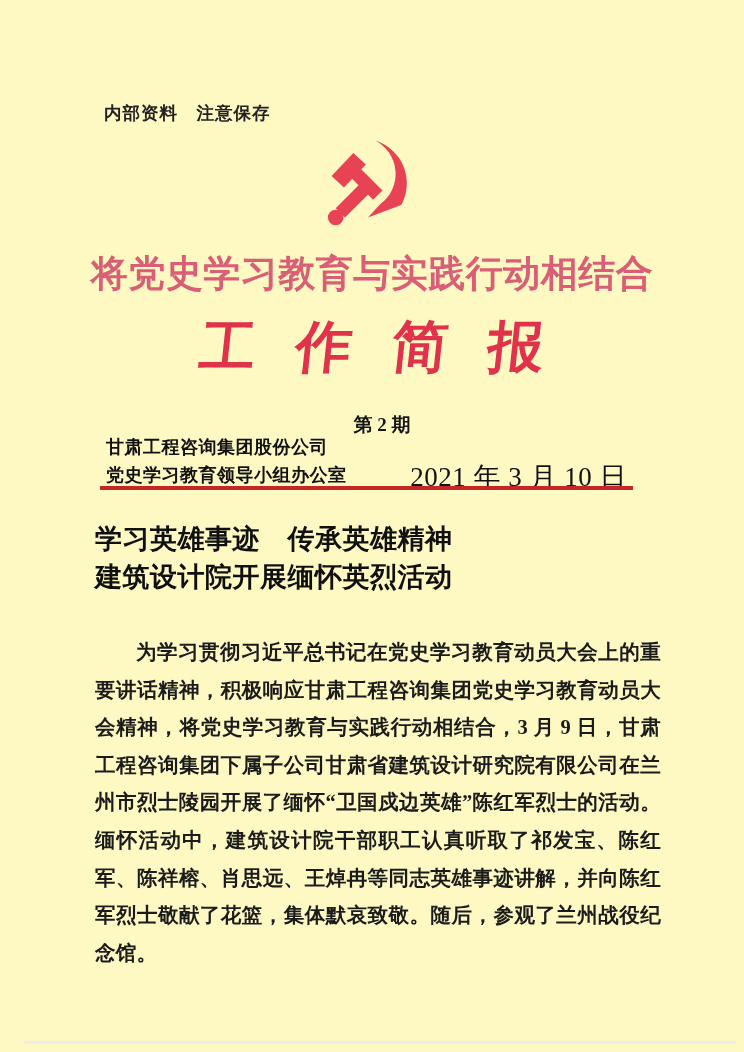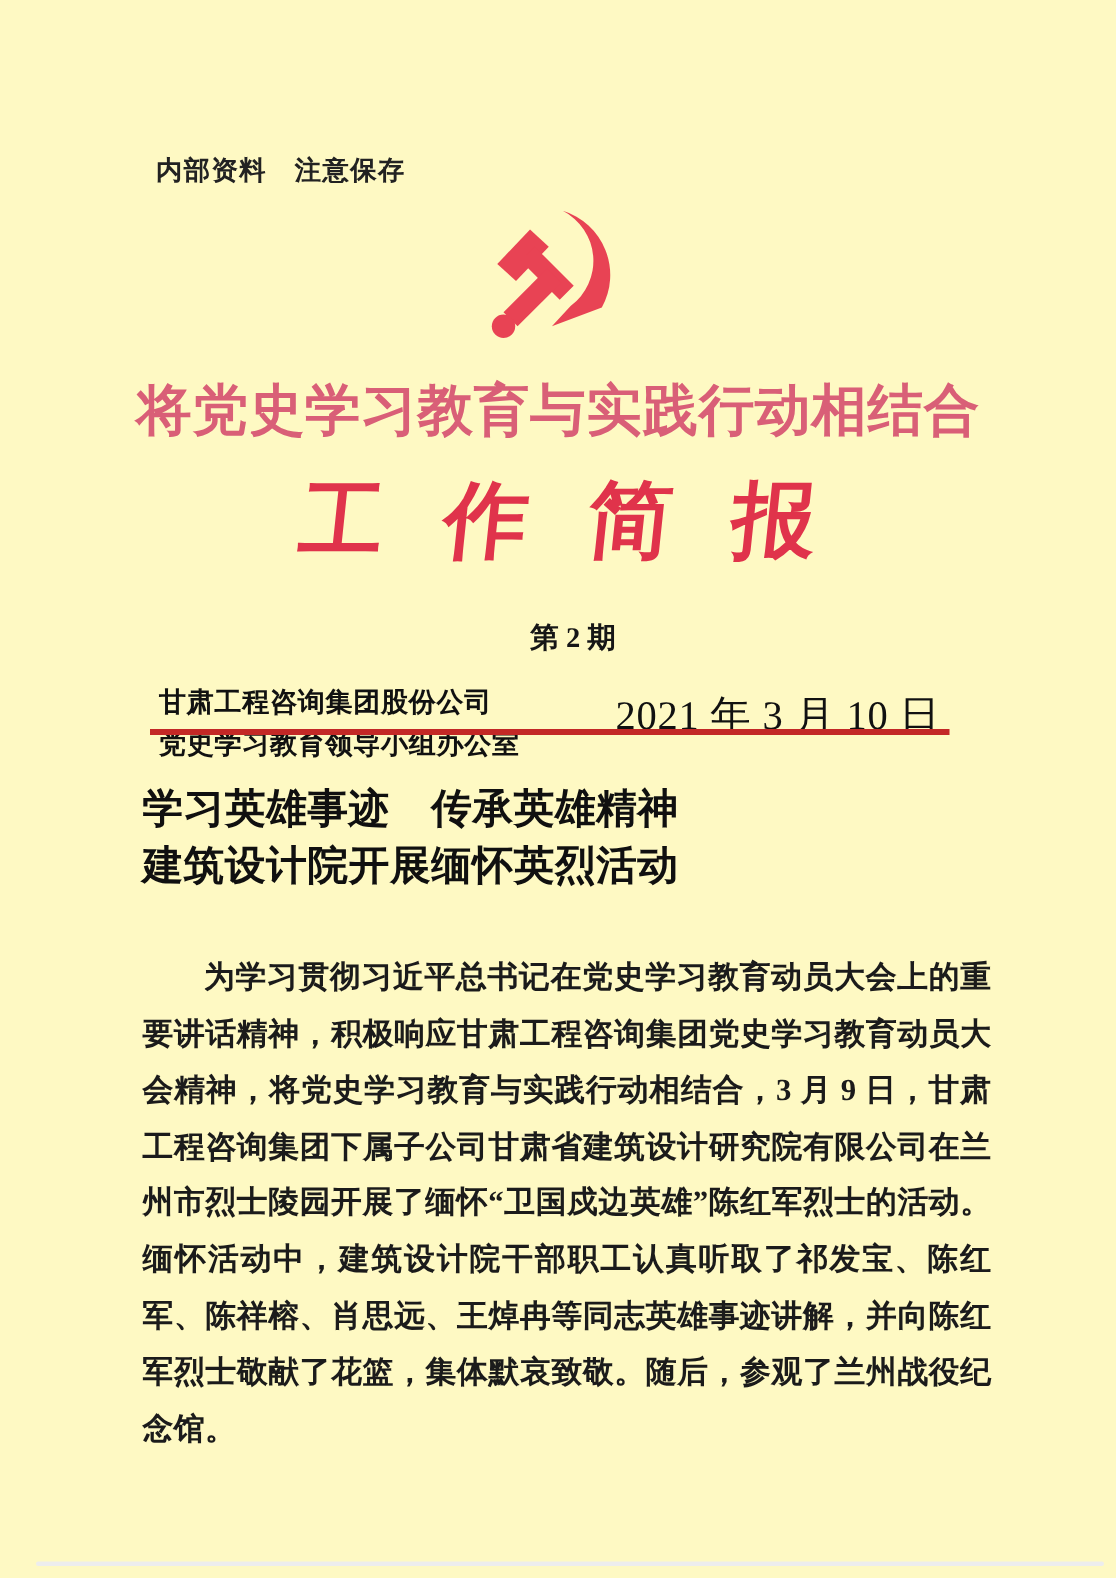--- a/index.html
+++ b/index.html
@@ -68,21 +68,20 @@
   }
   .issuer {
     position: absolute;
     left: 106px;
     top: 433px;
     font-size: 18px;
     font-weight: 600;
     line-height: 28px;
     letter-spacing: 0.5px;
     color: #111;
-    margin-top: 21px;
   }
   .date {
     position: absolute;
     right: 117px;
     top: 459px;
     font-size: 27px;
     font-weight: 400;
     letter-spacing: 0.5px;
     color: #111;
   }

